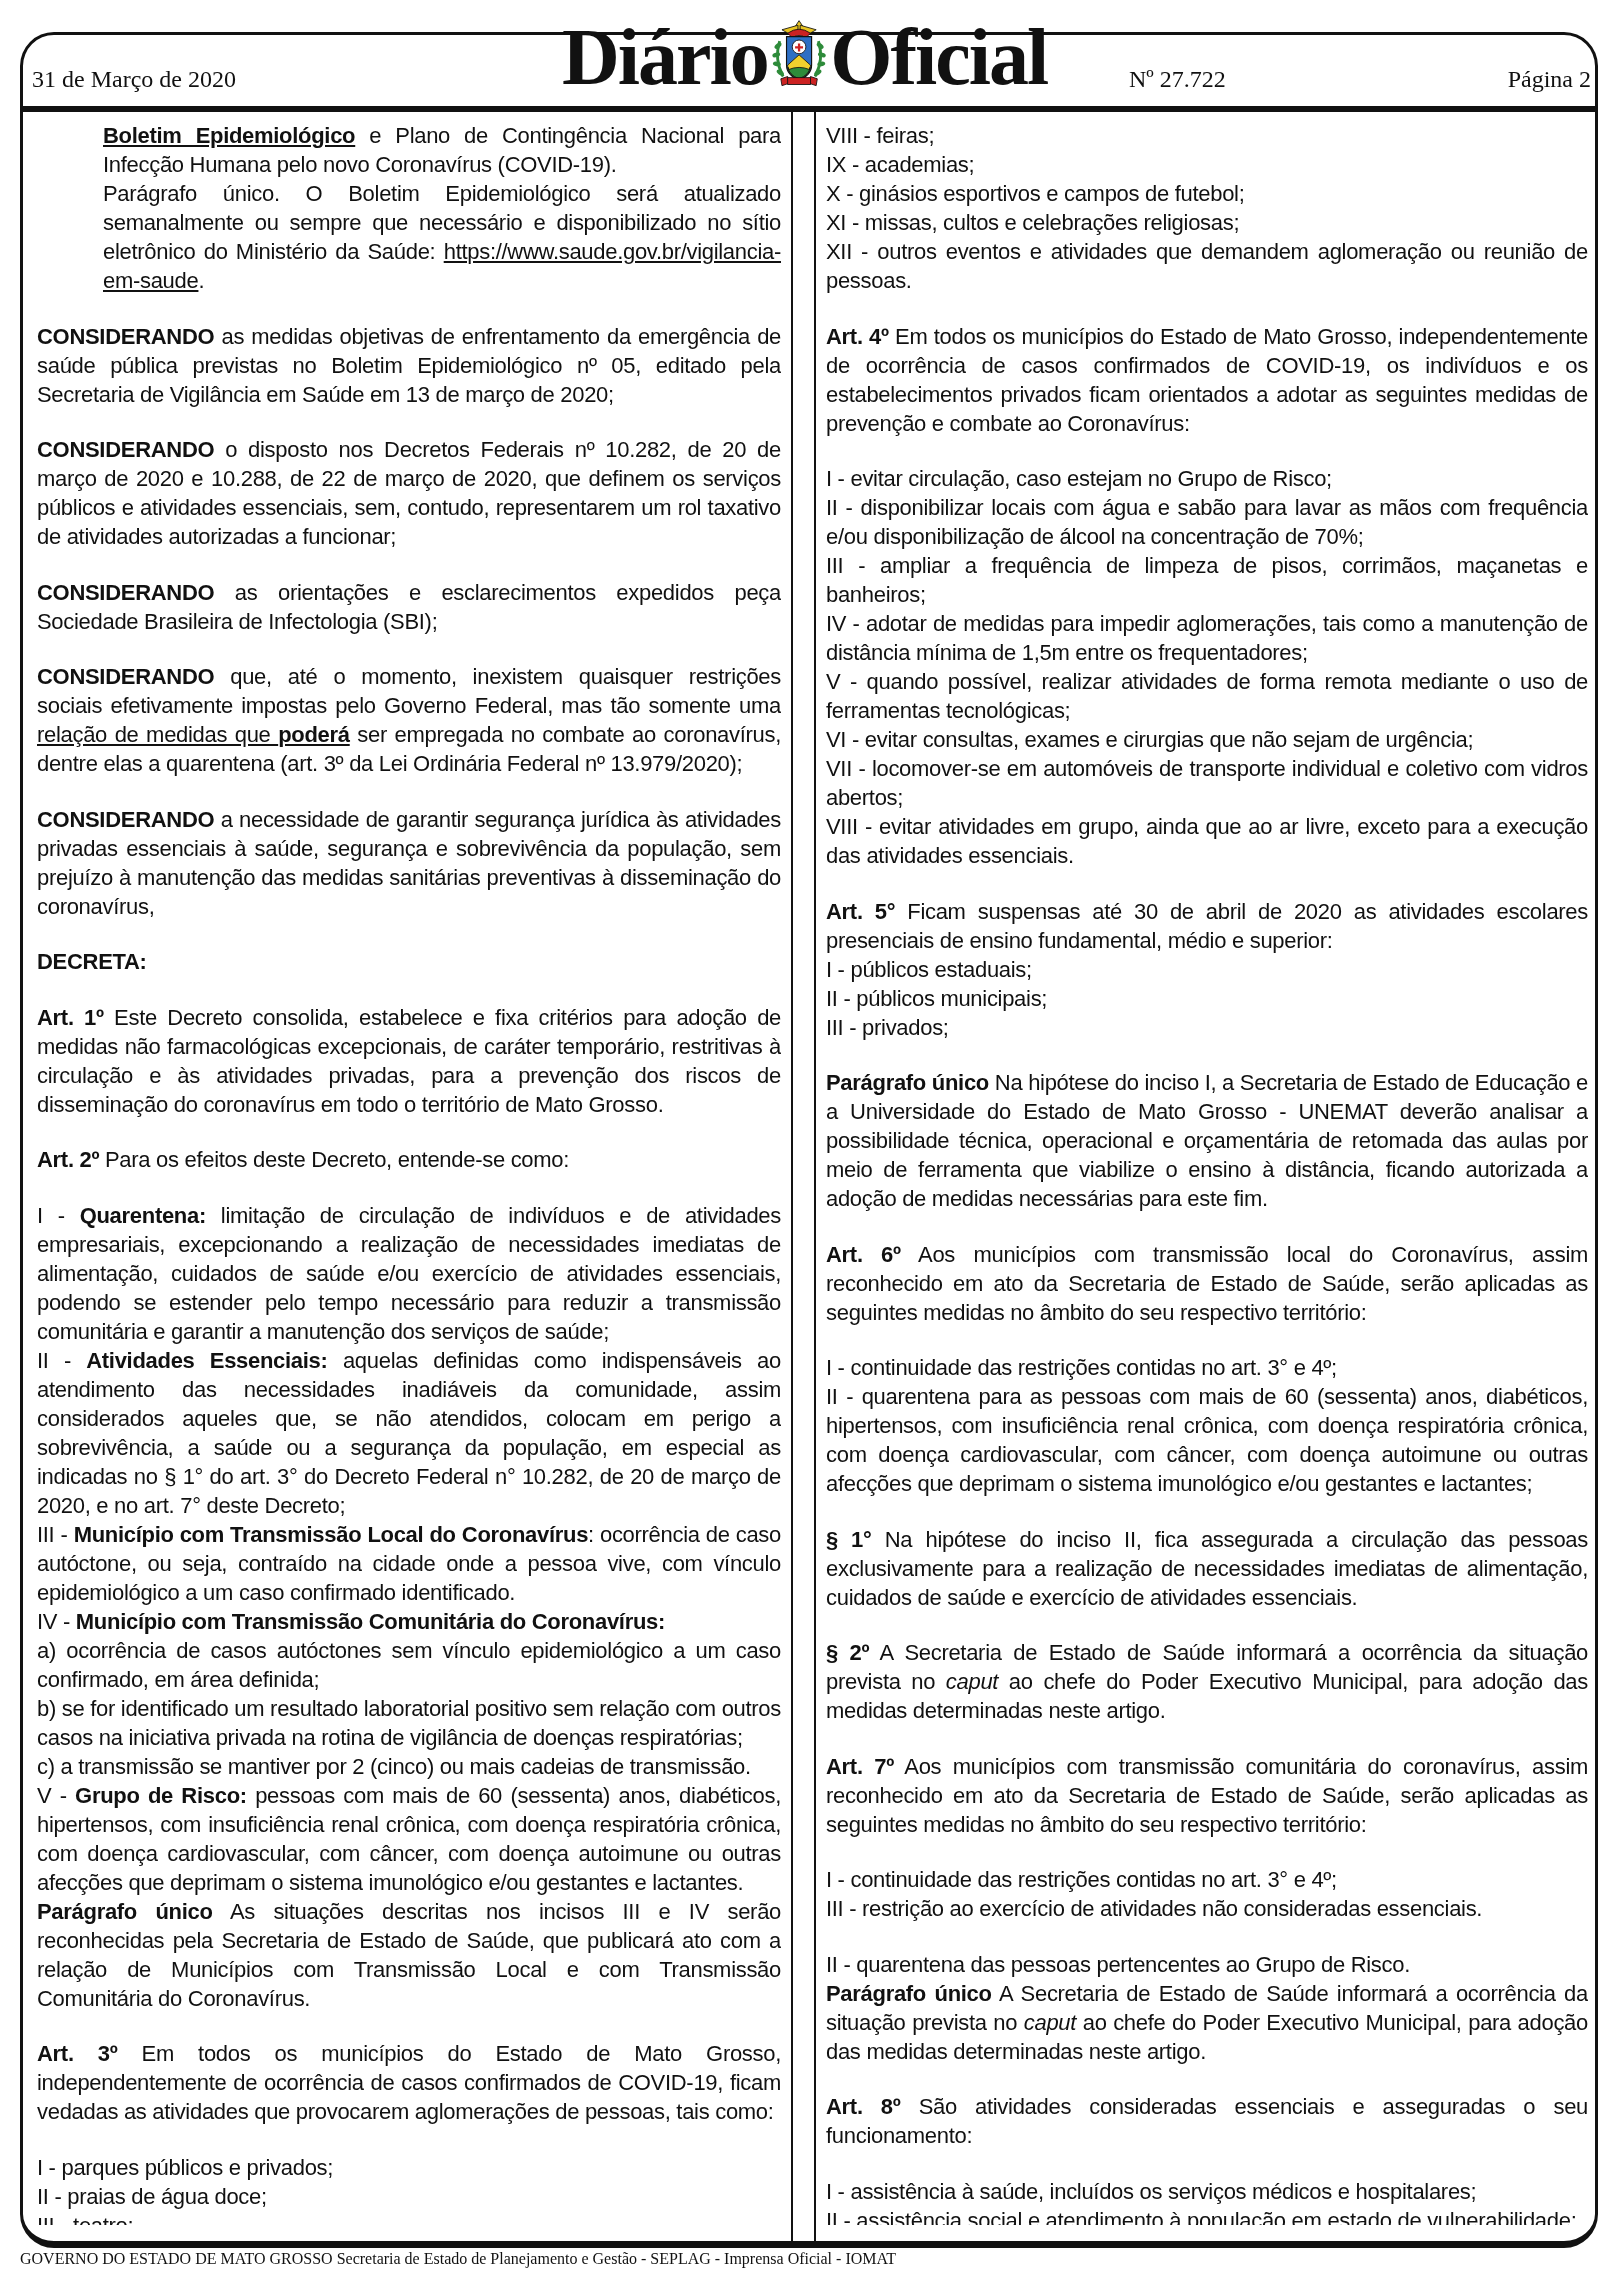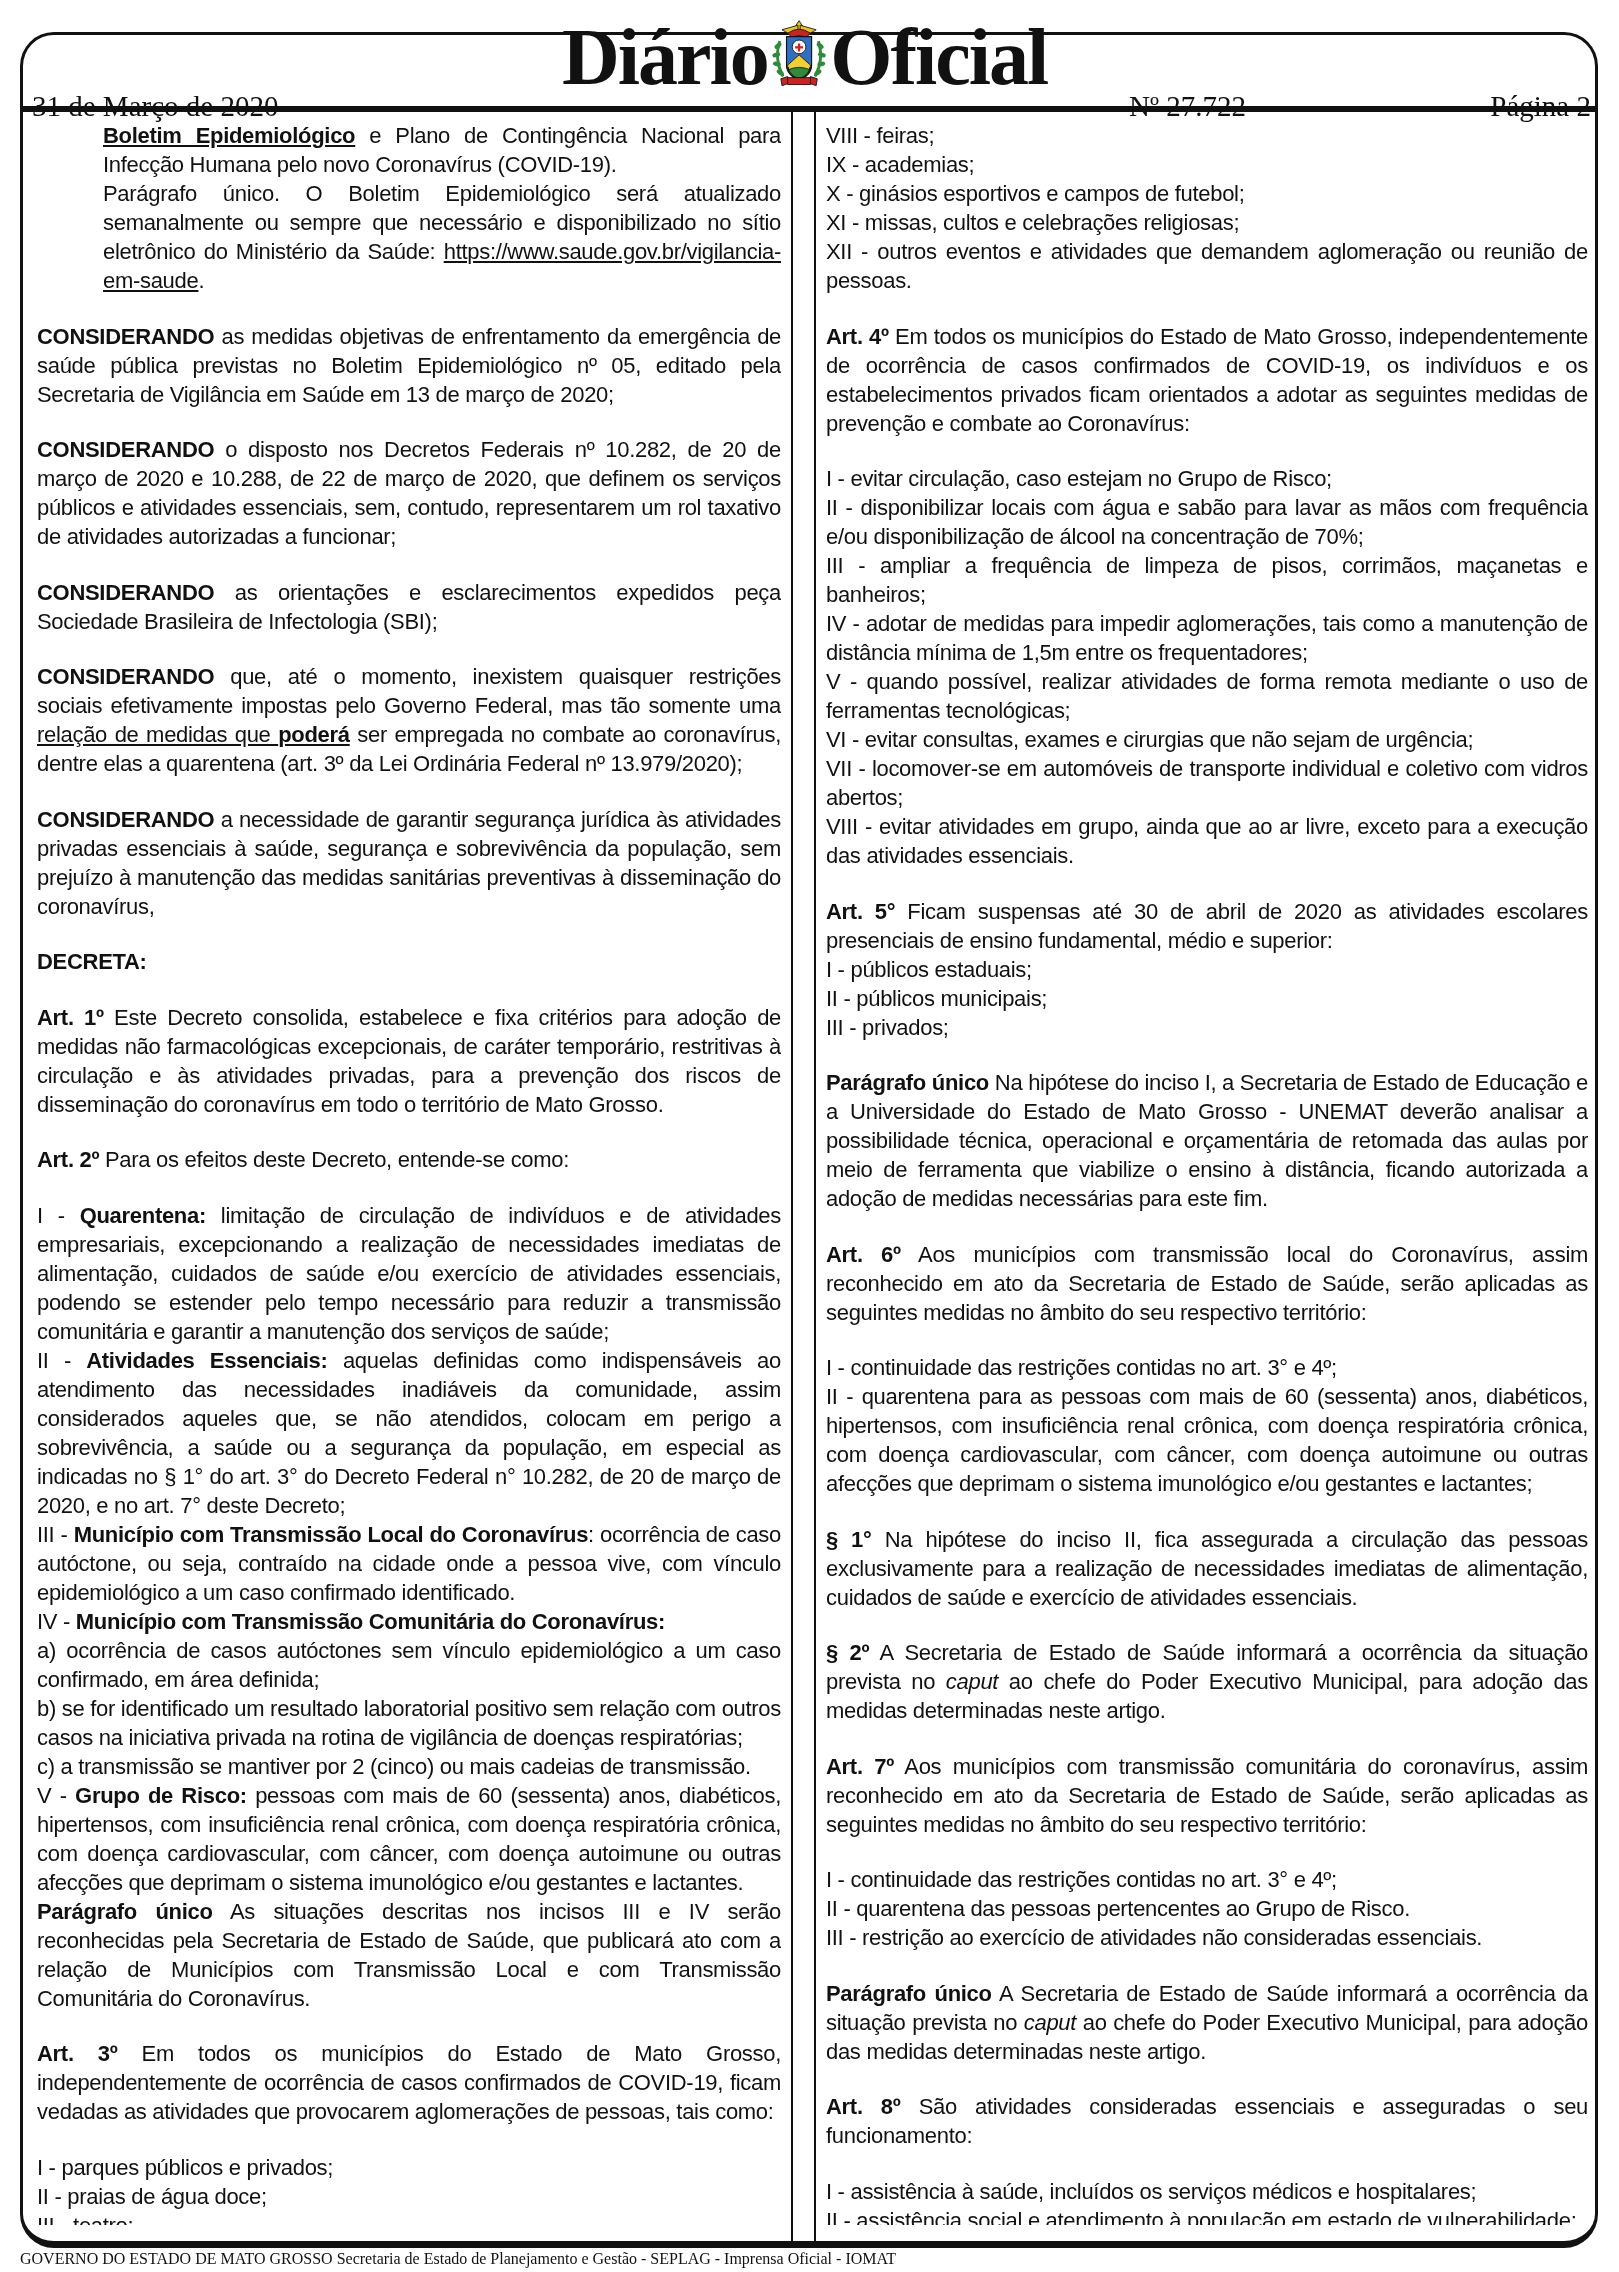--- a/index.html
+++ b/index.html
@@ -28,21 +28,21 @@
     position:absolute; top:112px; height:2131px;
     width:2px; background:#111;
   }
   .divider.left  { left:791px; }
   .divider.right { left:814px; }
 
   
   .masthead-date, .masthead-issue, .masthead-page {
     position:absolute; top:66px;
     font-family:"Liberation Serif", serif;
-    font-size:29px; white-space:nowrap;margin-top:24px;
+    font-size:24px; white-space:nowrap;
   }
   .masthead-date { left:32px; }
   .masthead-issue { left:1129px; }
   .masthead-page { right:28px; }
   .masthead-title {
     position:absolute; top:17px; left:50%;
     transform:translateX(-51%);
     display:flex; align-items:flex-end;
     font-family:"Liberation Serif", serif;
     font-weight:bold; font-size:80px;
@@ -170,22 +170,22 @@
     <p class="para"><span>II - públicos municipais;</span></p>
     <p class="para gap"><span>III - privados;</span></p>
     <p class="para gap"><span class="b">Parágrafo único</span><span> Na hipótese do inciso I, a Secretaria de Estado de Educação e a Universidade do Estado de Mato Grosso - UNEMAT deverão analisar a possibilidade técnica, operacional e orçamentária de retomada das aulas por meio de ferramenta que viabilize o ensino à distância, ficando autorizada a adoção de medidas necessárias para este fim.</span></p>
     <p class="para gap"><span class="b">Art. 6º</span><span> Aos municípios com transmissão local do Coronavírus, assim reconhecido em ato da Secretaria de Estado de Saúde, serão aplicadas as seguintes medidas no âmbito do seu respectivo território:</span></p>
     <p class="para"><span>I - continuidade das restrições contidas no art. 3° e 4º;</span></p>
     <p class="para gap"><span>II - quarentena para as pessoas com mais de 60 (sessenta) anos, diabéticos, hipertensos, com insuficiência renal crônica, com doença respiratória crônica, com doença cardiovascular, com câncer, com doença autoimune ou outras afecções que deprimam o sistema imunológico e/ou gestantes e lactantes;</span></p>
     <p class="para gap"><span class="b">§ 1°</span><span> Na hipótese do inciso II, fica assegurada a circulação das pessoas exclusivamente para a realização de necessidades imediatas de alimentação, cuidados de saúde e exercício de atividades essenciais.</span></p>
     <p class="para gap"><span class="b">§ 2º</span><span> A Secretaria de Estado de Saúde informará a ocorrência da situação prevista no </span><span class="i">caput</span><span> ao chefe do Poder Executivo Municipal, para adoção das medidas determinadas neste artigo.</span></p>
     <p class="para gap"><span class="b">Art. 7º</span><span> Aos municípios com transmissão comunitária do coronavírus, assim reconhecido em ato da Secretaria de Estado de Saúde, serão aplicadas as seguintes medidas no âmbito do seu respectivo território:</span></p>
     <p class="para"><span>I - continuidade das restrições contidas no art. 3° e 4º;</span></p>
+    <p class="para gap"><span>III - restrição ao exercício de atividades não consideradas essenciais.</span></p>
     <p class="para"><span>II - quarentena das pessoas pertencentes ao Grupo de Risco.</span></p>
-    <p class="para gap"><span>III - restrição ao exercício de atividades não consideradas essenciais.</span></p>
     <p class="para gap"><span class="b">Parágrafo único</span><span> A Secretaria de Estado de Saúde informará a ocorrência da situação prevista no </span><span class="i">caput</span><span> ao chefe do Poder Executivo Municipal, para adoção das medidas determinadas neste artigo.</span></p>
     <p class="para gap"><span class="b">Art. 8º</span><span> São atividades consideradas essenciais e asseguradas o seu funcionamento:</span></p>
     <p class="para"><span>I - assistência à saúde, incluídos os serviços médicos e hospitalares;</span></p>
     <p class="para"><span>II - assistência social e atendimento à população em estado de vulnerabilidade;</span></p>
   </div>
 
 <div class="footer">GOVERNO DO ESTADO DE MATO GROSSO Secretaria de Estado de Planejamento e Gestão - SEPLAG - Imprensa Oficial - IOMAT</div>
 
 
 </body></html>

